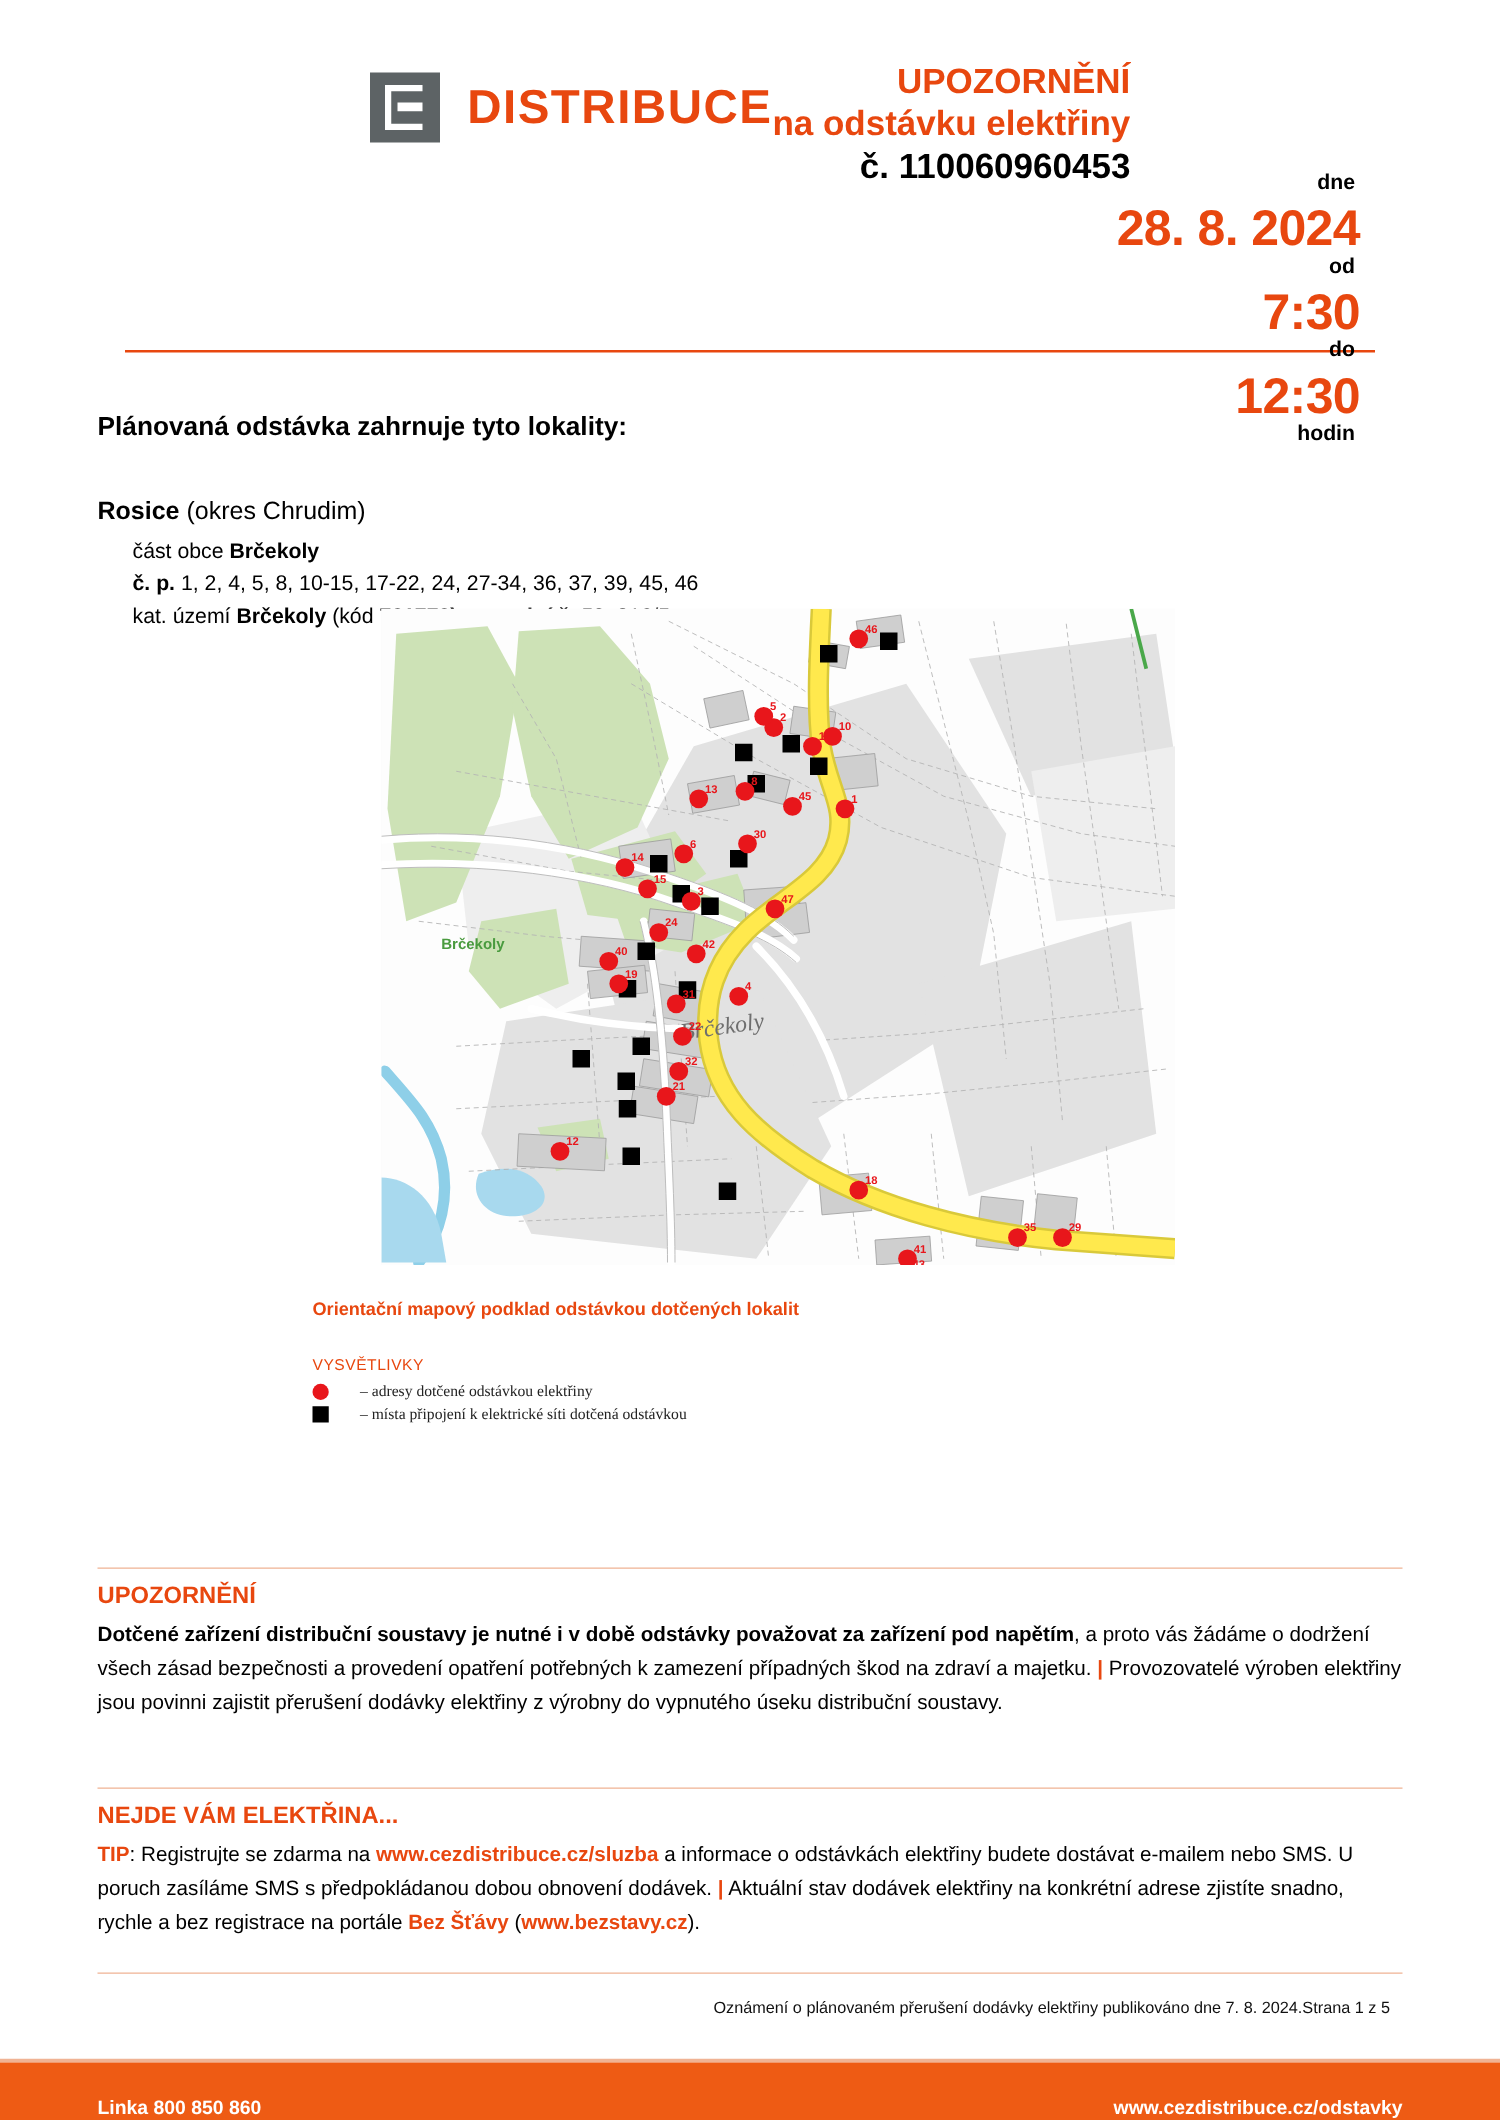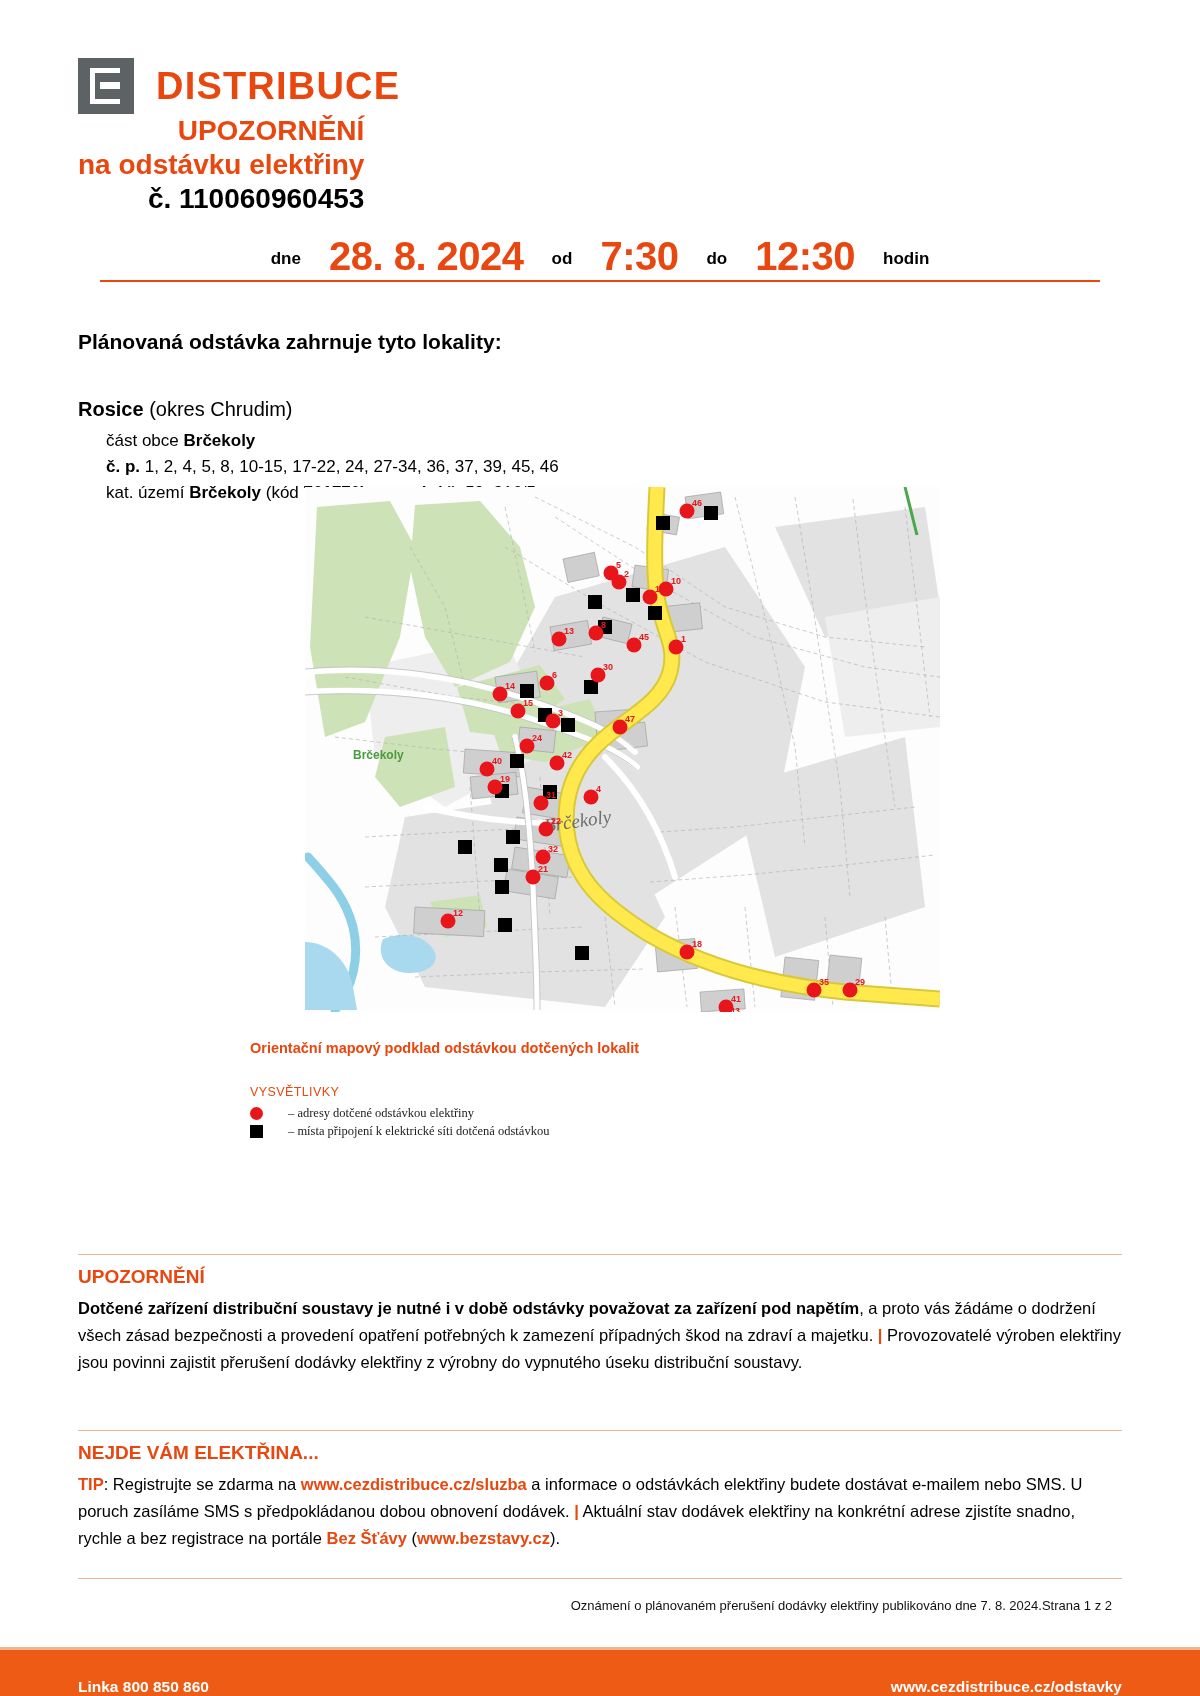--- a/index.html
+++ b/index.html
@@ -26,22 +26,21 @@
   
   .header {
     position: absolute;
     left: 0; right: 0;
     top: 48px;
     height: 120px;
     padding: 0 78px;
     box-sizing: border-box;
     display: flex;
     align-items: flex-start;
-    justify-content: flex-start;
-    flex-direction: column;
+    justify-content: center;
   }
   .brand {
     display: flex;
     align-items: center;
     gap: 22px;
     margin-top: 10px;
   }
   .logo-mark {
     width: 56px;
     height: 56px;
@@ -94,20 +93,21 @@
     right: 100px;
     top: 224px;
     height: 58px;
     border-bottom: 2px solid #e8470f;
     display: flex;
     align-items: flex-end;
     justify-content: center;
     gap: 0;
     padding-bottom: 4px;
     box-sizing: border-box;
+    flex-direction: column;
   }
   .d-lbl {
     font-size: 17px;
     font-weight: bold;
     color: #000;
     padding: 0 16px 7px 16px;
     white-space: nowrap;
   }
   .d-val {
     font-size: 40px;
@@ -611,21 +611,21 @@
     <div class="block-head">NEJDE VÁM ELEKTŘINA...</div>
     <div class="block-body">
       <span class="orange">TIP</span><span>: Registrujte se zdarma na </span><a class="orange" href="#" style="text-decoration:none">www.cezdistribuce.cz/sluzba</a><span> a informace o odstávkách elektřiny budete dostávat e-mailem nebo SMS. U poruch zasíláme SMS s předpokládanou dobou obnovení dodávek. </span><span class="sep">|</span><span> Aktuální stav dodávek elektřiny na konkrétní adrese zjistíte snadno, rychle a bez registrace na portále </span><span class="orange">Bez Šťávy</span><span> (</span><a class="orange" href="#" style="text-decoration:none">www.bezstavy.cz</a><span>).</span>
     </div>
   </div>
 
   <div class="rule" style="top:1578px"></div>
 
   <div class="foot-note">
     <span>Oznámení o plánovaném přerušení dodávky elektřiny publikováno dne 7. 8. 2024.</span>
-    <span>Strana 1 z 2</span>
+    <span>Strana 1 z 5</span>
   </div>
 
   <div class="foot-bar-rule"></div>
   <div class="foot-bar">
     <span>Linka 800 850 860</span>
     <span>www.cezdistribuce.cz/odstavky</span>
   </div>
 
 </div>
 

